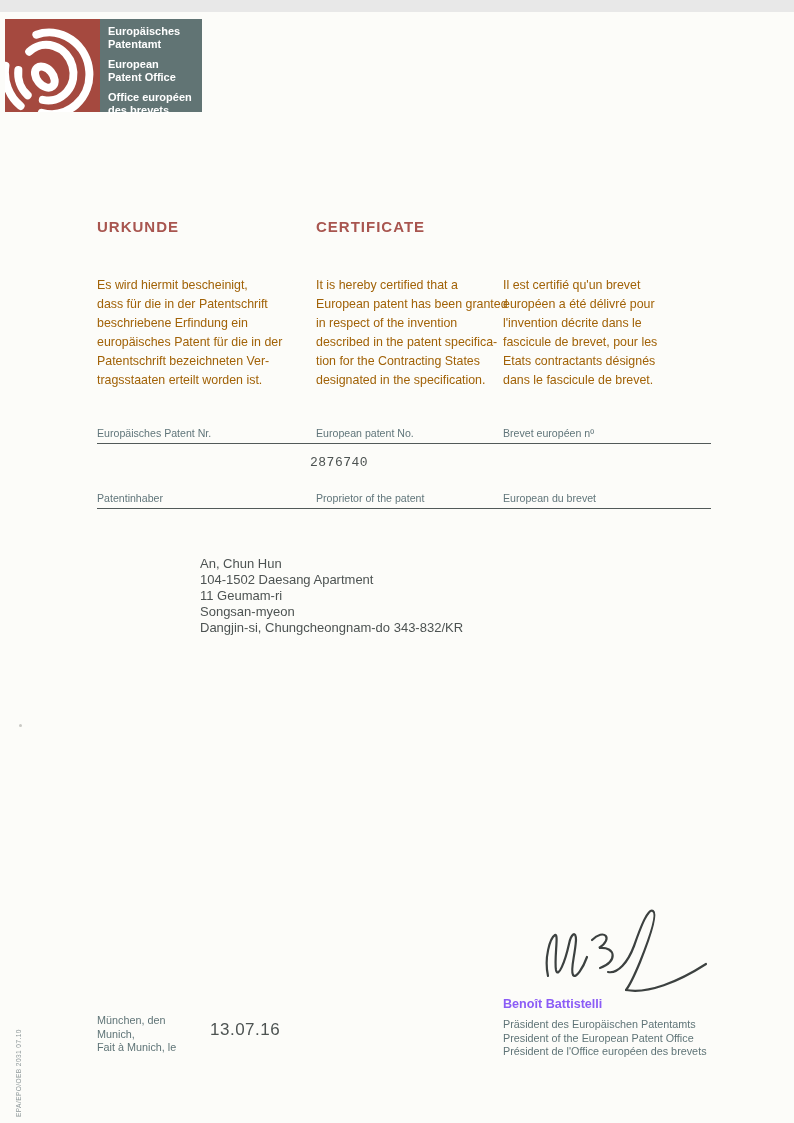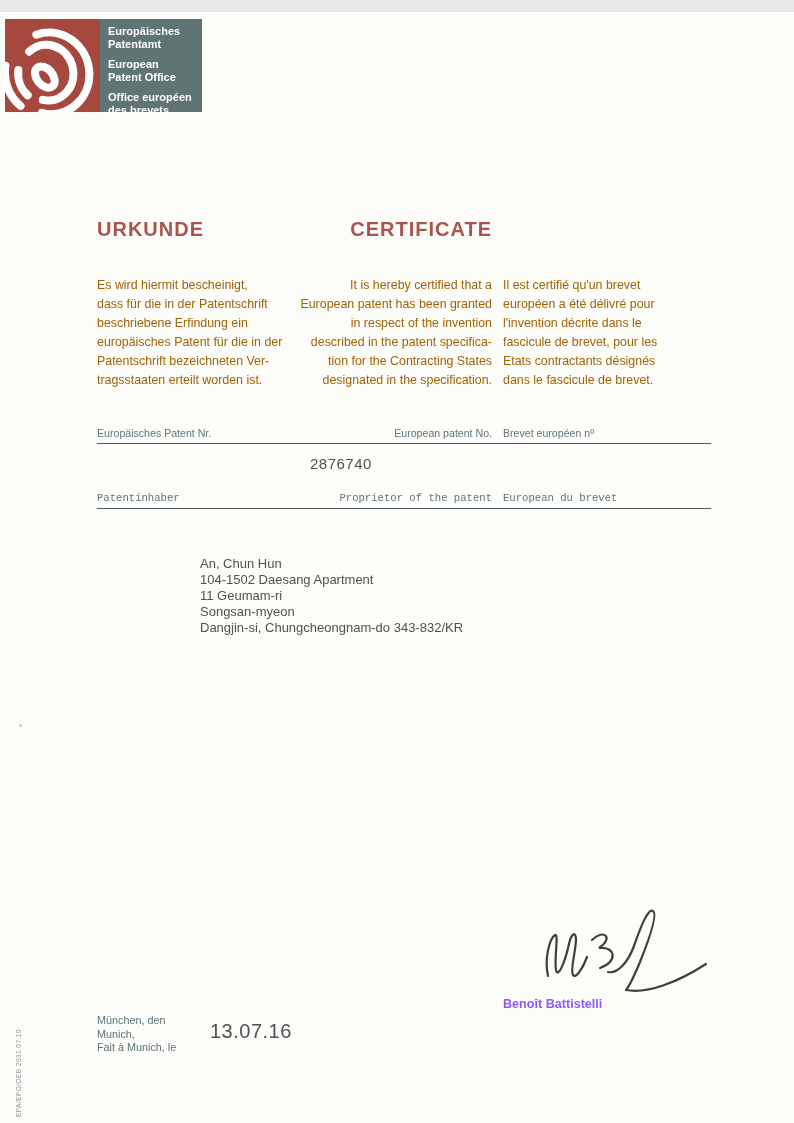--- a/index.html
+++ b/index.html
@@ -15,37 +15,37 @@
   
   .logo{position:absolute;left:5px;top:7px;width:197px;height:93px;display:flex;}
   .logo-mark{width:95px;height:93px;background:#a5493f;position:relative;overflow:hidden;}
   .logo-mark svg{position:absolute;left:0;top:0;}
   .logo-text{width:102px;height:93px;background:#617474;color:#fff;
     font-size:11px;font-weight:bold;line-height:1.18;
     padding:6px 0 0 8px;box-sizing:border-box;}
   .logo-text .org{white-space:pre-line;margin-bottom:7px;}
   
   .col1{left:97px;width:196px;}
-  .col2{left:296px;width:196px;text-align:right;}
+  .col2{left:316px;width:196px;}
   .col3{left:503px;width:205px;}
   .abs{position:absolute;}
-  .title{top:206px;font-size:20px;font-weight:bold;letter-spacing:1px;color:#a8554f;}
+  .title{top:206px;font-size:15px;font-weight:bold;letter-spacing:1px;color:#a8554f;}
   .body-par{top:264px;font-size:12.4px;line-height:19px;white-space:pre-line;color:#a16207;}
   .field-label{font-size:10.6px;color:#60757a;}
   .row1-label{top:415px;}
-  .row2-label{top:480px;font-family:Liberation Mono, monospace;}
+  .row2-label{top:480px;}
   .rule{position:absolute;left:97px;width:614px;height:0;border-top:1.2px solid #525a59;}
   .rule1{top:431px;}
   .rule2{top:496px;}
   .data-text{color:#4d5352;}
-  .patent-number{top:443px;left:310px;font-size:15px;letter-spacing:0.5px;}
+  .patent-number{top:443px;left:310px;font-size:13px;letter-spacing:0.5px;font-family:Liberation Mono, monospace;}
   .proprietor{top:544px;left:200px;font-size:13px;line-height:16px;white-space:pre-line;}
   
   .place-labels{top:1002px;left:97px;font-size:10.8px;line-height:13.5px;white-space:pre-line;}
-  .date{top:1008px;left:210px;font-size:20px;letter-spacing:0.5px;}
+  .date{top:1008px;left:210px;font-size:17px;letter-spacing:0.5px;}
   .sig-img{top:888px;left:520px;width:190px;height:100px;}
   .sig-name{top:985px;left:503px;font-size:12.6px;font-weight:bold;color:#8b5cf6;}
   .sig-titles{top:1006px;left:503px;font-size:10.8px;line-height:13.5px;white-space:pre-line;}
   .form-code{
     top:1105px;left:15px;font-size:6.6px;letter-spacing:0.4px;color:#8d9799;
     transform:rotate(-90deg);transform-origin:left top;white-space:nowrap;
   }
   .speck{position:absolute;left:19px;top:712px;width:3px;height:3px;background:#c9c9c4;border-radius:50%;}
 </style>
 </head>
@@ -117,20 +117,23 @@
     <svg width="190" height="100" viewBox="0 0 190 100" aria-hidden="true">
       <g fill="none" stroke="#3c4140" stroke-width="2.2" stroke-linecap="round">
         <path d="M 28 76 C 24 58, 30 38, 35 35 C 39 33, 34 58, 36 70 C 38 79, 45 62, 49 44 C 51 34, 56 30, 56 40 C 55 56, 50 70, 53 75 C 56 79, 63 68, 67 57"></path>
         <path d="M 72 40 C 84 28, 94 38, 79 48 C 96 46, 98 62, 80 68"></path>
         <path d="M 88 72 C 98 74, 108 62, 114 46 C 121 26, 128 8, 133 11 C 138 14, 128 42, 120 62 C 115 74, 110 85, 106 90"></path>
         <path d="M 106 90 C 128 94, 158 82, 186 64"></path>
       </g>
     </svg>
   </div>
   <div class="abs sig-name">Benoît Battistelli</div>
+  <div class="abs sig-titles">Präsident des Europäischen Patentamts
+President of the European Patent Office
+Président de l'Office européen des brevets</div>
 
   <div class="abs place-labels">München, den
 Munich,
 Fait à Munich, le</div>
   <div class="abs data-text date">13.07.16</div>
 
   <div class="abs form-code">EPA/EPO/OEB 2031  07.10</div>
 
   <div class="speck"></div>
 

